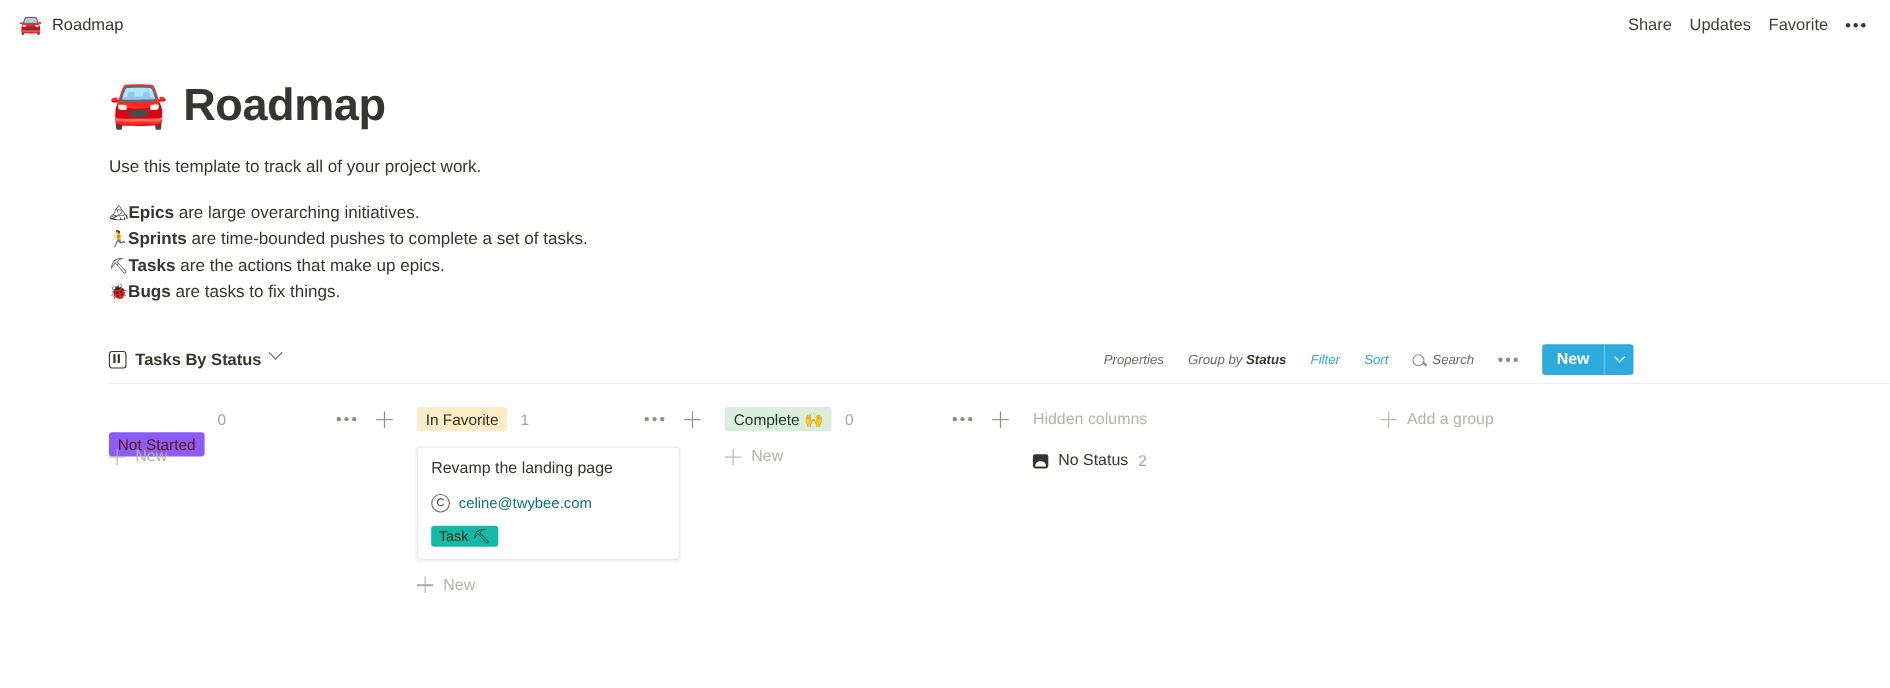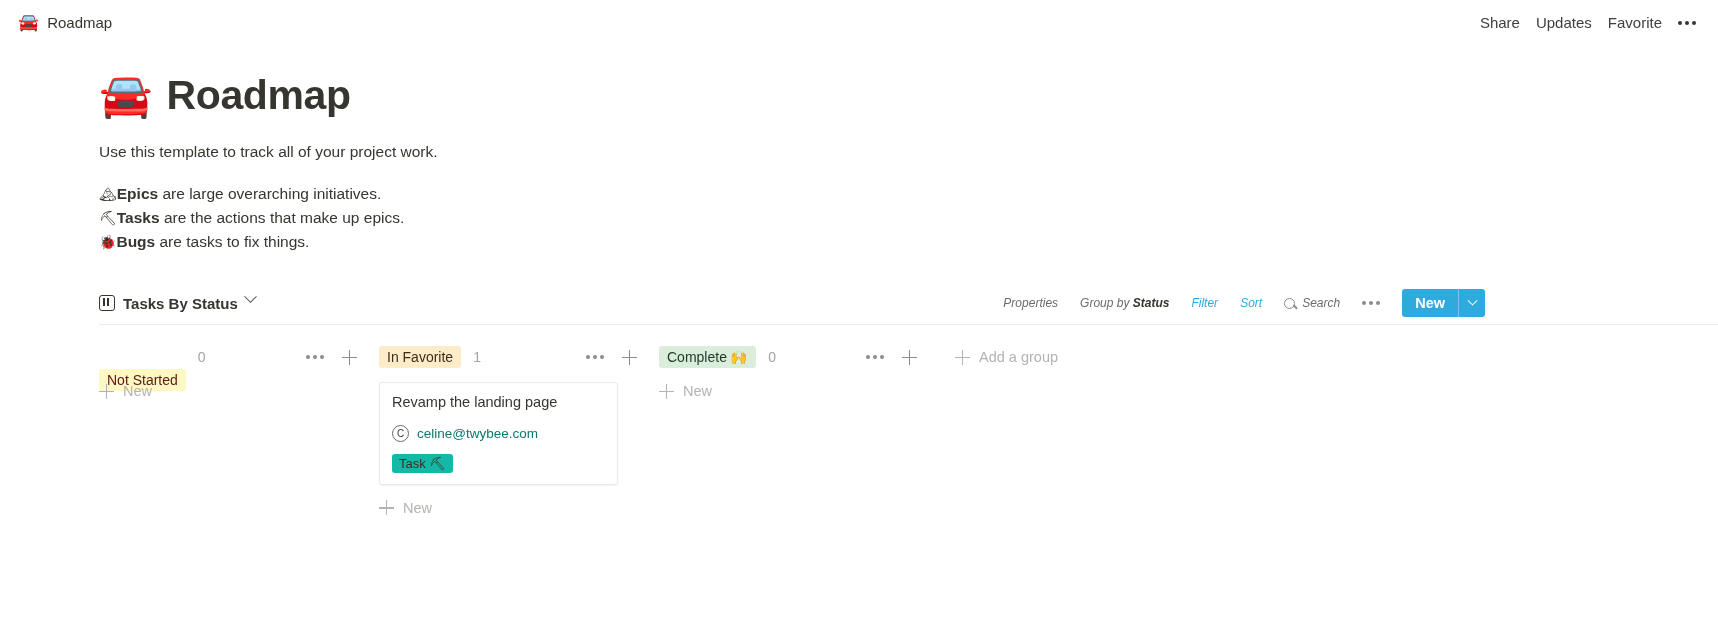--- a/index.html
+++ b/index.html
@@ -396,20 +396,23 @@
     <span class="title-emoji">🚘</span>
     <span class="page-title">Roadmap</span>
   </div>
 
   <div class="desc">Use this template to track all of your project work.</div>
 
   <div class="blank-line"></div>
 
   <div class="bullet-line">
     <span class="em">🏔</span><b>Epics</b><span> are large overarching initiatives.</span>
+  </div>
+  <div class="bullet-line">
+    <span class="em">🏃</span><b>Sprints</b><span> are time-bounded pushes to complete a set of tasks.</span>
   </div>
   <div class="bullet-line">
     <span class="em">⛏</span><b>Tasks</b><span> are the actions that make up epics.</span>
   </div>
   <div class="bullet-line">
     <span class="em">🐞</span><b>Bugs</b><span> are tasks to fix things.</span>
   </div>
 
 
   <div class="view-toolbar">
@@ -439,21 +442,21 @@
           </span>
       </span>
     </div>
   </div>
   <div class="toolbar-divider"></div>
 
   <div class="board">
 
     <div class="col">
       <div class="col-header">
-        <span class="status-pill" style="background:#fef9c3;color:#5d1715;margin-top:46px;">Not Started</span>
+        <span class="status-pill" style="background:#8b5cf6;color:#5d1715;margin-top:46px;">Not Started</span>
         <span class="col-count">0</span>
         <span class="col-actions">
           <span class="dots-icon tb-dots">
               <i></i>
               <i></i>
               <i></i>
             </span>
           <span class="plus-icon"></span>
         </span>
       </div>
@@ -502,20 +505,28 @@
             </span>
           <span class="plus-icon"></span>
         </span>
       </div>
       <div class="new-row">
         <span class="plus-icon"></span>
         <span>New</span>
       </div>
     </div>
 
+    <div class="hidden-col">
+      <div class="hidden-head">Hidden columns</div>
+      <div class="hidden-item">
+        <span class="hide-icon"></span>
+        <span class="hidden-name">No Status</span>
+        <span class="hidden-count">2</span>
+      </div>
+    </div>
 
     <div class="add-group">
       <span class="plus-icon"></span>
       <span>Add a group</span>
     </div>
 
   </div>
 </div>
 
 </body></html>

